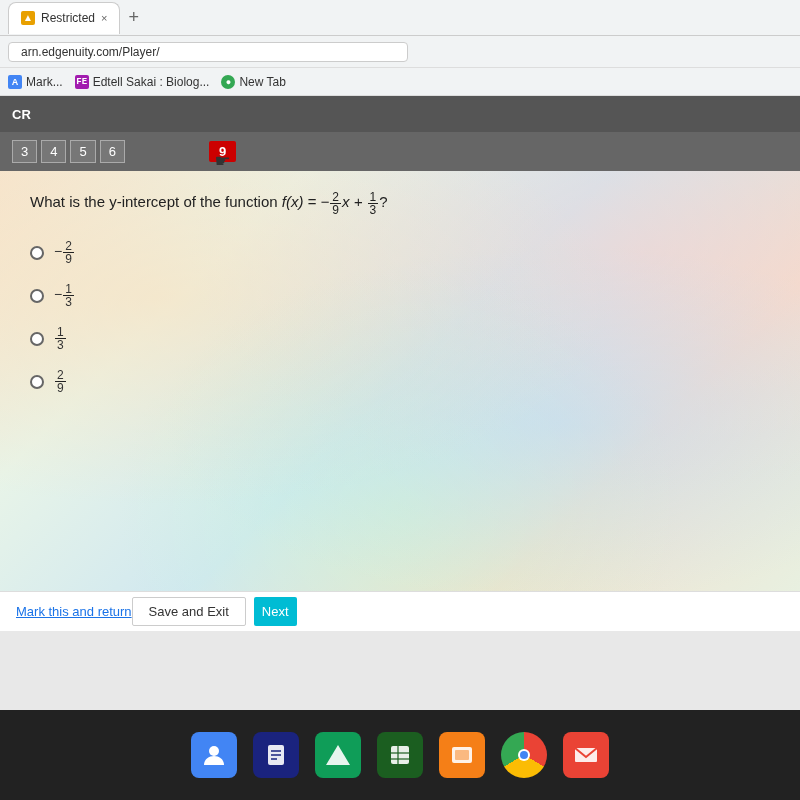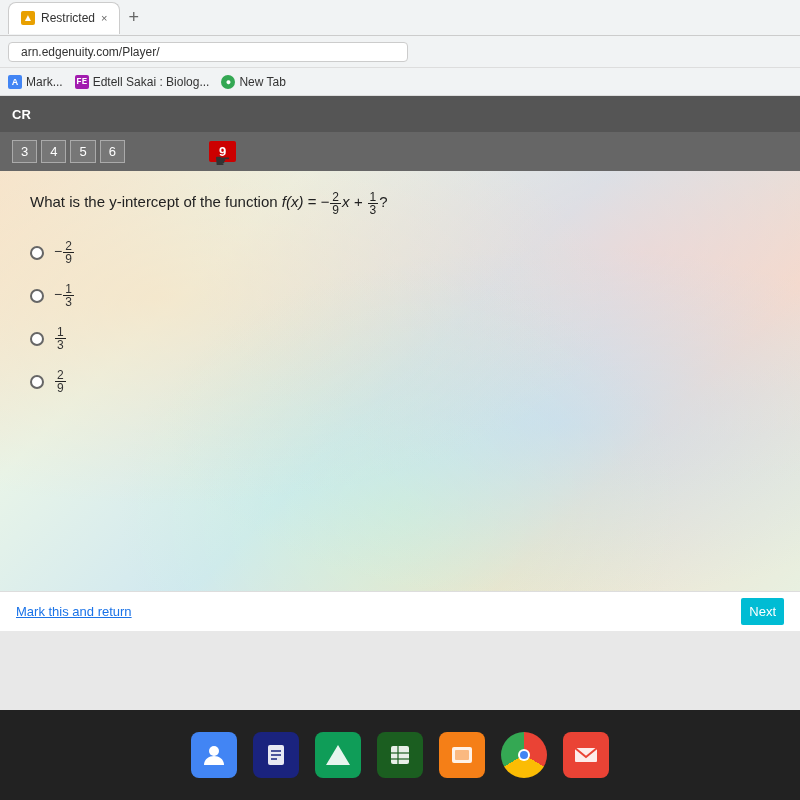--- a/index.html
+++ b/index.html
@@ -239,21 +239,21 @@
       font-size: 14px;
       color: #333;
     }
 
     
     .bottom-bar {
       background: white;
       height: 40px;
       display: flex;
       align-items: center;
-      justify-content: space-between;
+      justify-content: flex-start;
       padding: 0 16px;
       border-top: 1px solid #ddd;
     }
     .mark-return-link {
       color: #1a73e8;
       font-size: 13px;
       text-decoration: underline;
       cursor: pointer;
     }
     .bottom-buttons {
@@ -427,20 +427,21 @@
             <span class="den">9</span>
           </span>
       </span>
     </div>
 
   </div>
 
   <div class="bottom-bar">
     <a class="mark-return-link">Mark this and return</a>
     <div class="bottom-buttons">
+      <button class="btn-save">Save and Exit</button>
       <button class="btn-next">Next</button>
     </div>
   </div>
 
 </div>
 
 <div class="taskbar">
 
   <div class="taskbar-icon blue">
     <svg class="icon-svg" viewBox="0 0 28 28" fill="white">

